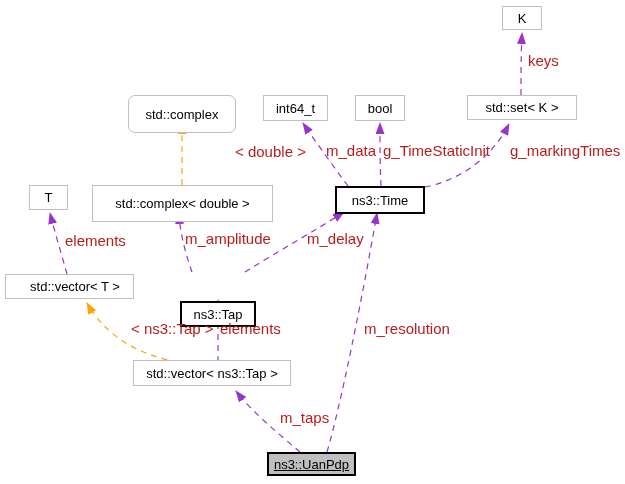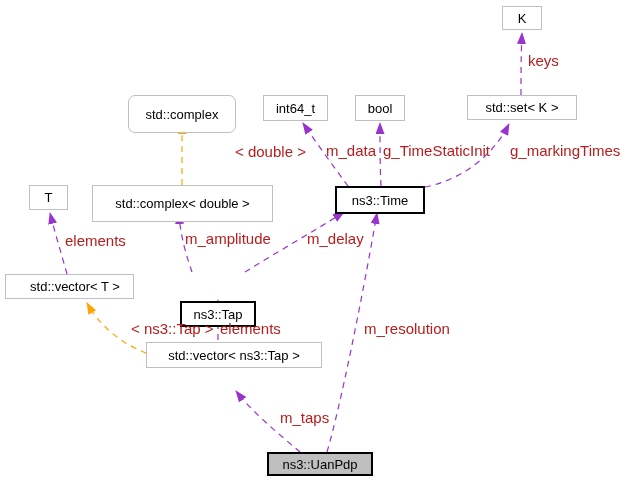--- a/index.html
+++ b/index.html
@@ -82,25 +82,25 @@
   </div>
 
   <div class="node" style="left:5px;top:274px;width:129px;height:25px;padding-left:11px;">
     <span>std::vector&lt; T &gt;</span>
   </div>
 
   <div class="node bold" style="left:180px;top:272px;width:76px;height:26px;margin-top:29px;">
     <span>ns3::Tap</span>
   </div>
 
-  <div class="node" style="left:133px;top:342px;width:176px;height:26px;margin-left:13px;">
+  <div class="node" style="left:133px;top:360px;width:158px;height:26px;">
     <span>std::vector&lt; ns3::Tap &gt;</span>
   </div>
 
-  <div class="node selected" style="left:267px;top:452px;width:106px;height:24px;">
+  <div class="node selected" style="left:267px;top:452px;width:89px;height:24px;text-decoration:underline;">
     <span>ns3::UanPdp</span>
   </div>
 
   <div class="elabel" style="left:528px;top:54px;">keys</div>
   <div class="elabel" style="left:187px;top:145px;margin-left:48px;">&lt; double &gt;</div>
   <div class="elabel" style="left:326px;top:144px;">m_data</div>
   <div class="elabel" style="left:383px;top:144px;">g_TimeStaticInit</div>
   <div class="elabel" style="left:510px;top:144px;">g_markingTimes</div>
   <div class="elabel" style="left:65px;top:234px;">elements</div>
   <div class="elabel" style="left:185px;top:232px;">m_amplitude</div>

